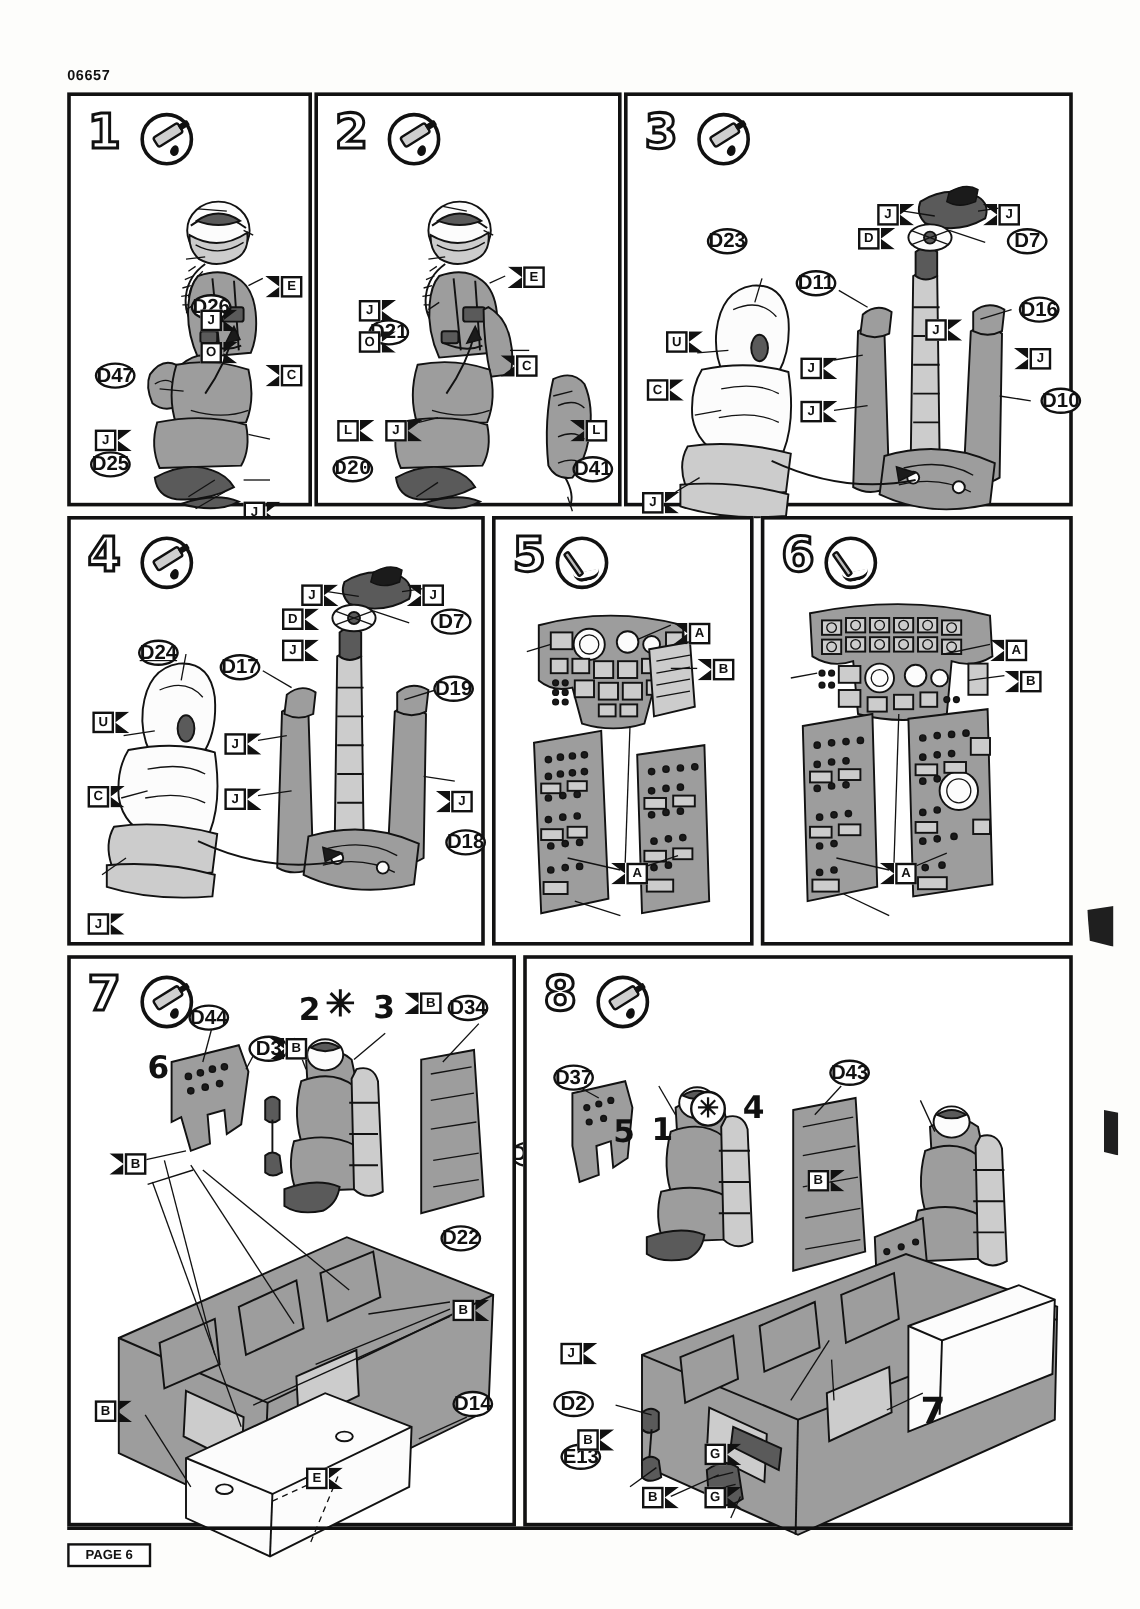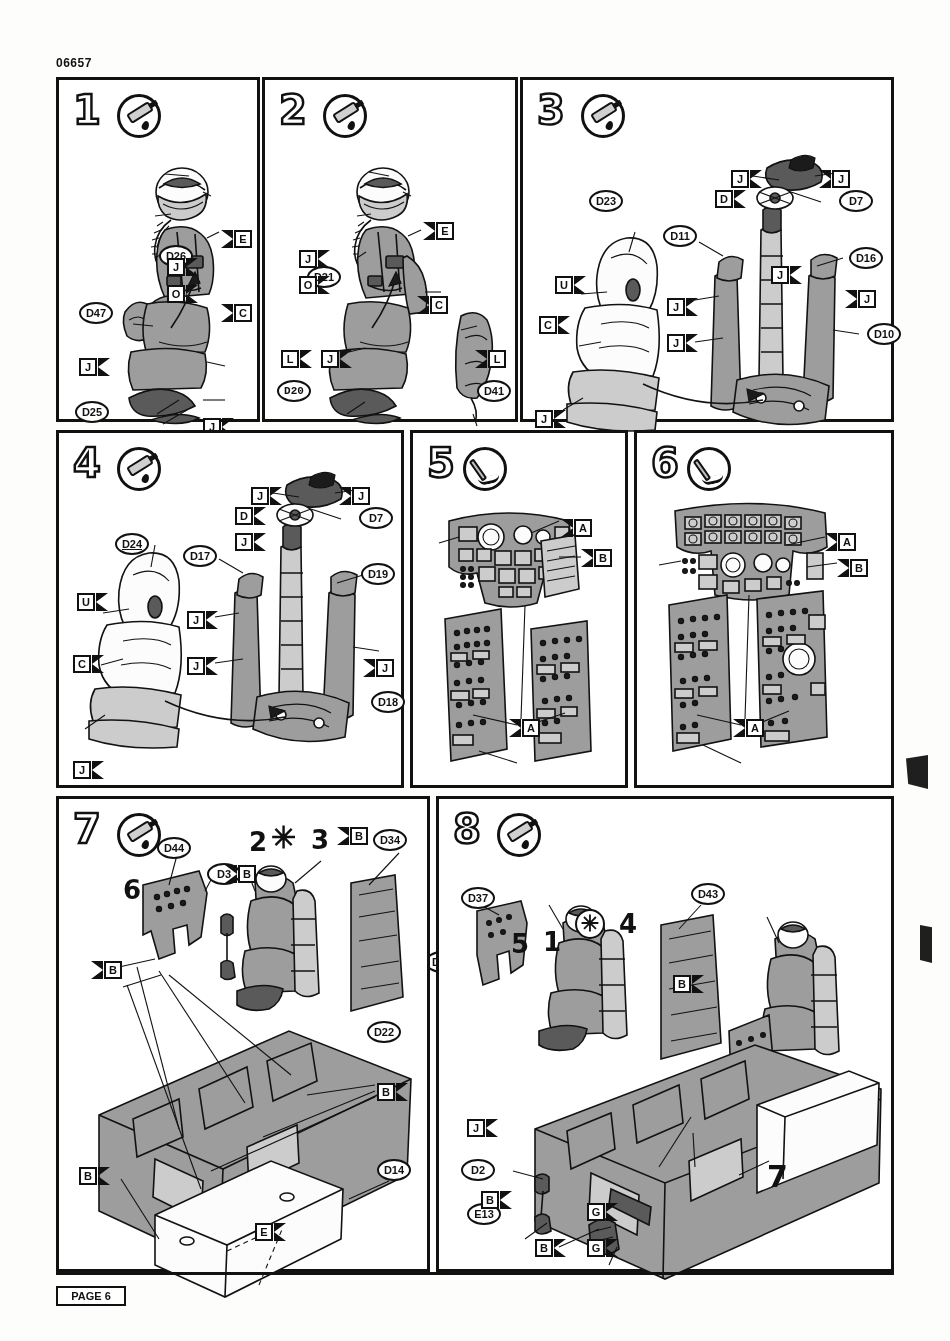--- a/index.html
+++ b/index.html
@@ -107,21 +107,21 @@
     border-radius: 0 0 14px 14px;
     transform: rotate(-12deg);
   }
 
   
   .part-label {
     position: absolute;
     border: 2px solid #111;
     border-radius: 50%;
     background: #fff;
-    font-size: 11px;
+    font-size: 17px;
     font-weight: bold;
     color: #111;
     display: flex; align-items: center; justify-content: center;
     width: 34px; height: 22px;
     white-space: nowrap;
     text-align: right;
   }
   
   .flag {
     position: absolute;
@@ -254,21 +254,21 @@
         <path d="M128 330 L104 344"></path>
         <path d="M144 320 L166 320"></path>
       </g>
 
       <path class="ink" d="M112 248 q18 -26 24 -52" stroke-width="2"></path>
       <path class="fill-black" d="M136 192 l-7 14 l12 -3 z"></path>
     </svg>
 
     <div class="part-label" style="left:100px; top:165px;">D26</div>
     <div class="part-label" style="left:20px; top:222px;">D47</div>
-    <div class="part-label" style="left:16px; top:296px;margin-top:25px;">D25</div>
+    <div class="part-label" style="left:16px; top:296px;">D25</div>
 
     <div class="flag rev" style="left:162px; top:150px;">
       <div class="box">E</div>
         <div class="pennant"></div>
     </div>
     <div class="flag" style="left:108px; top:178px;">
       <div class="box">J</div>
         <div class="pennant"></div>
     </div>
     <div class="flag" style="left:108px; top:205px;">

